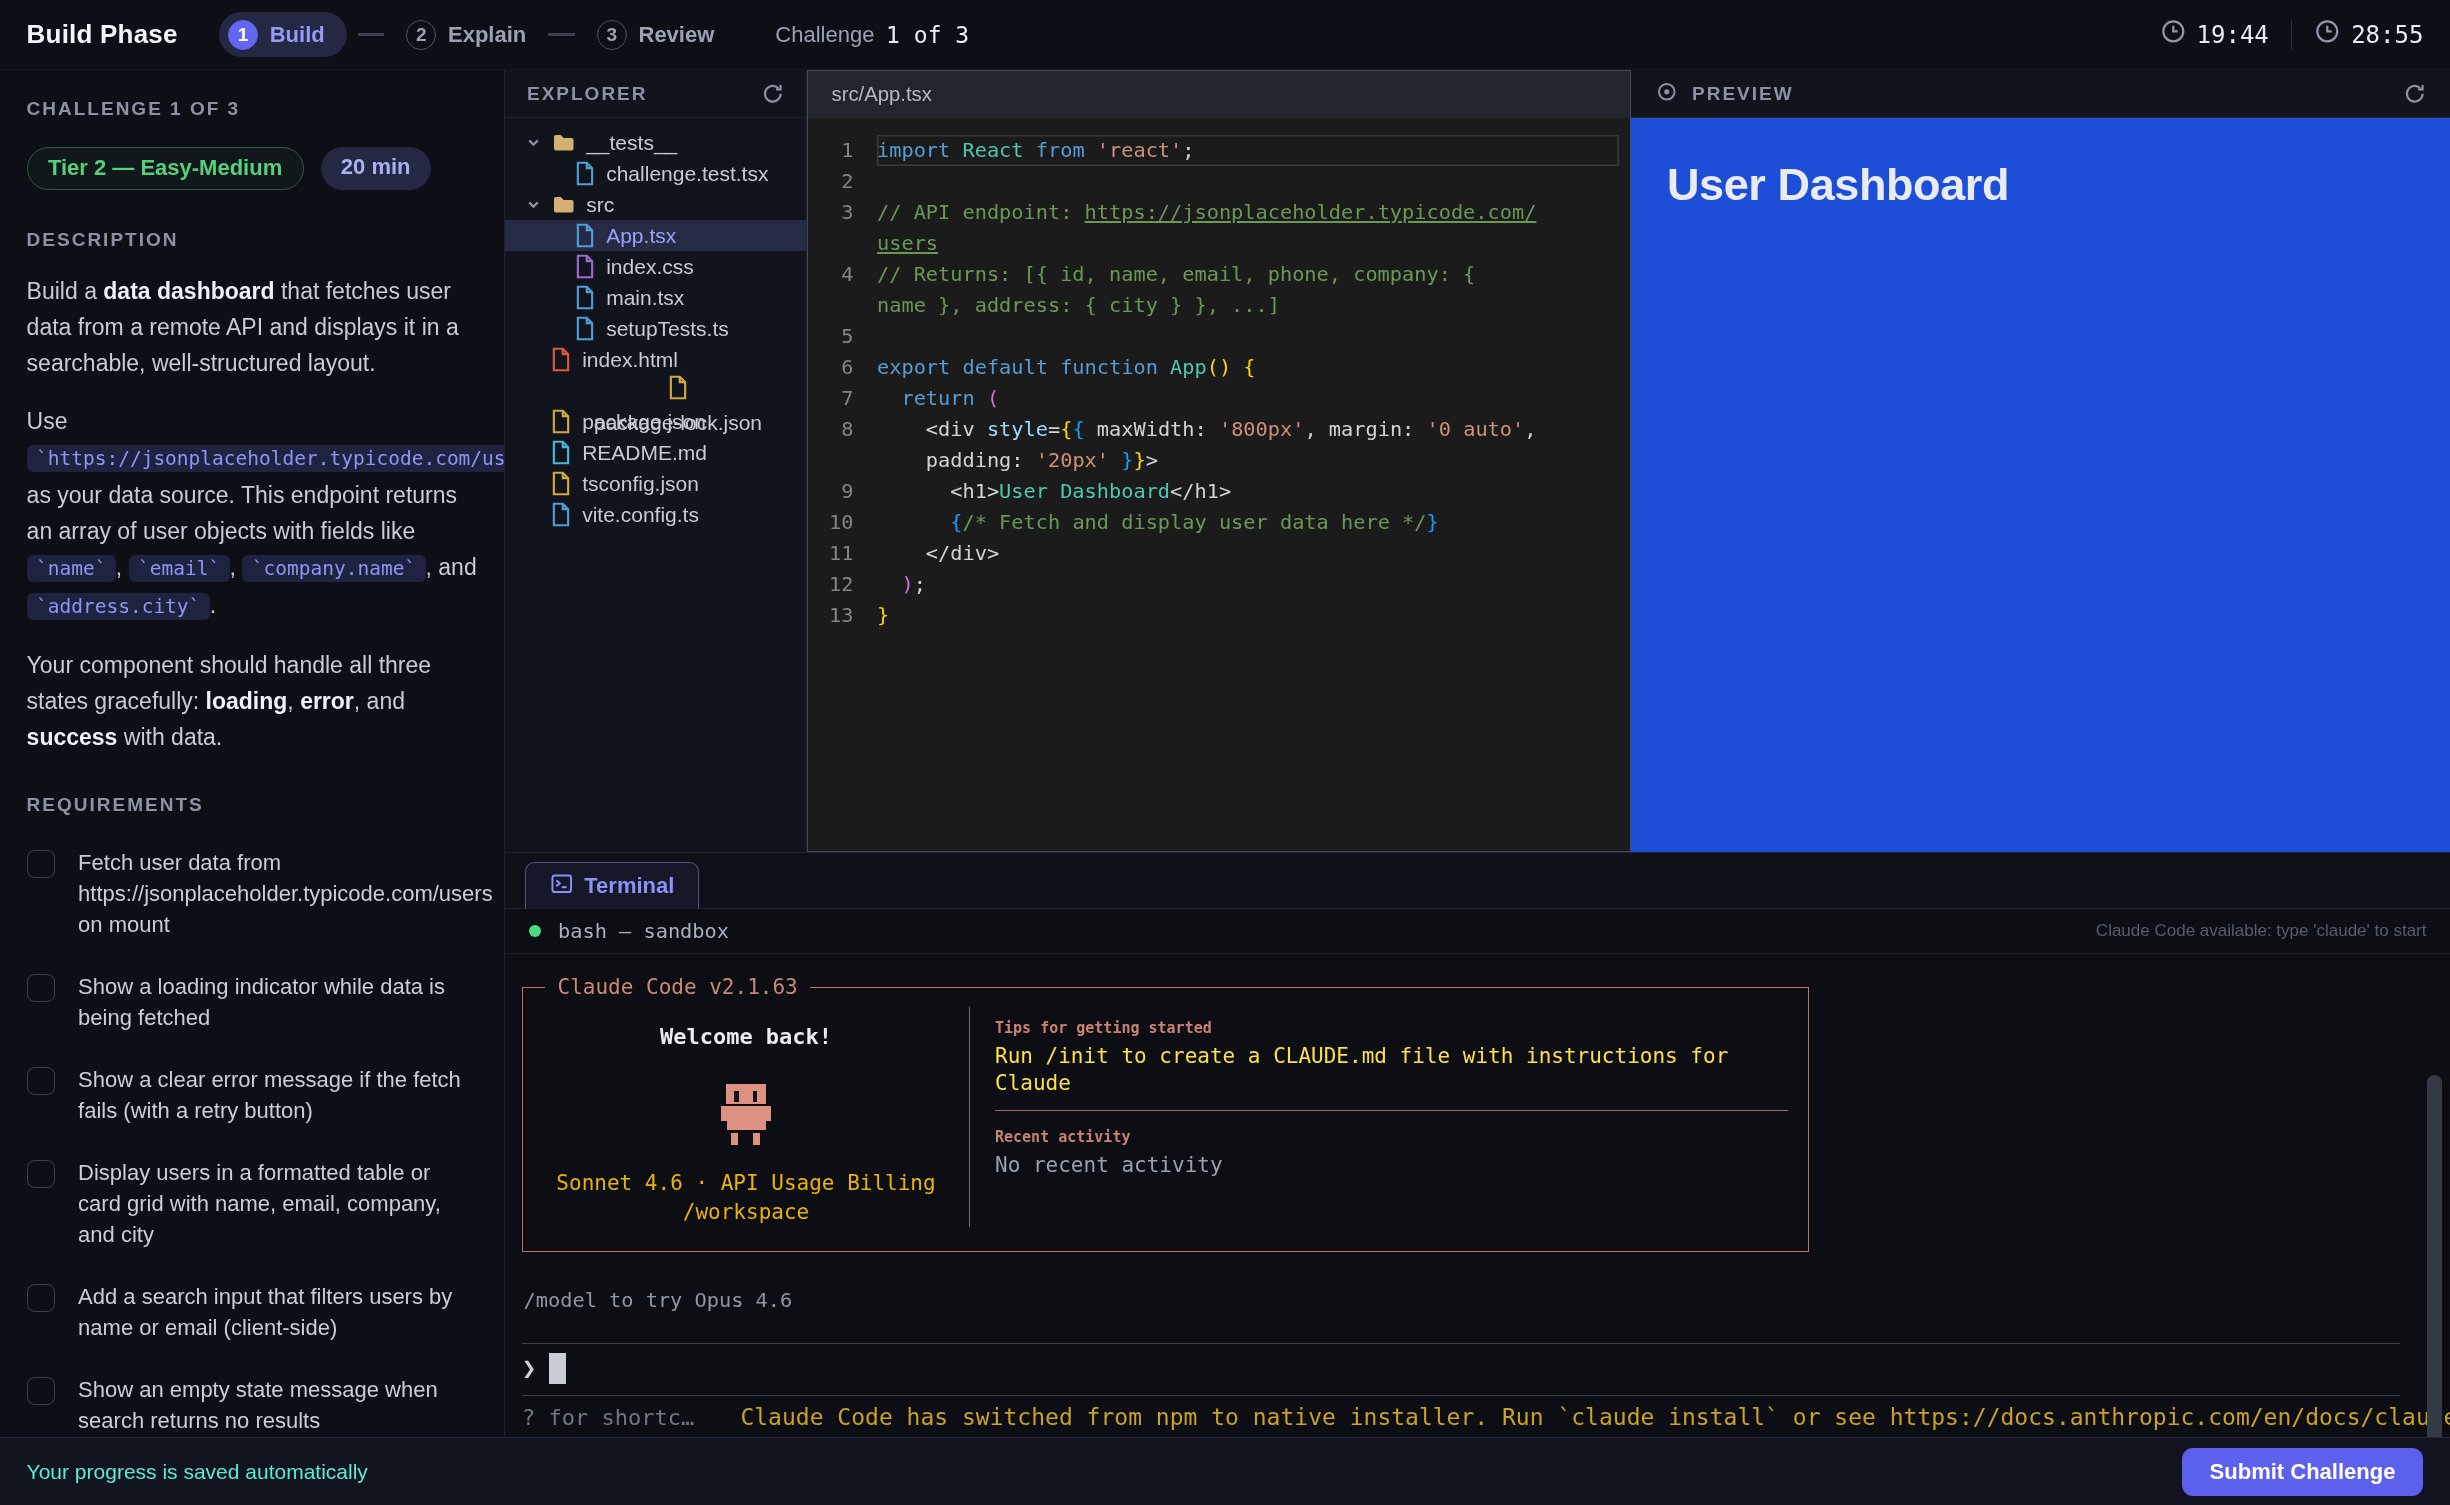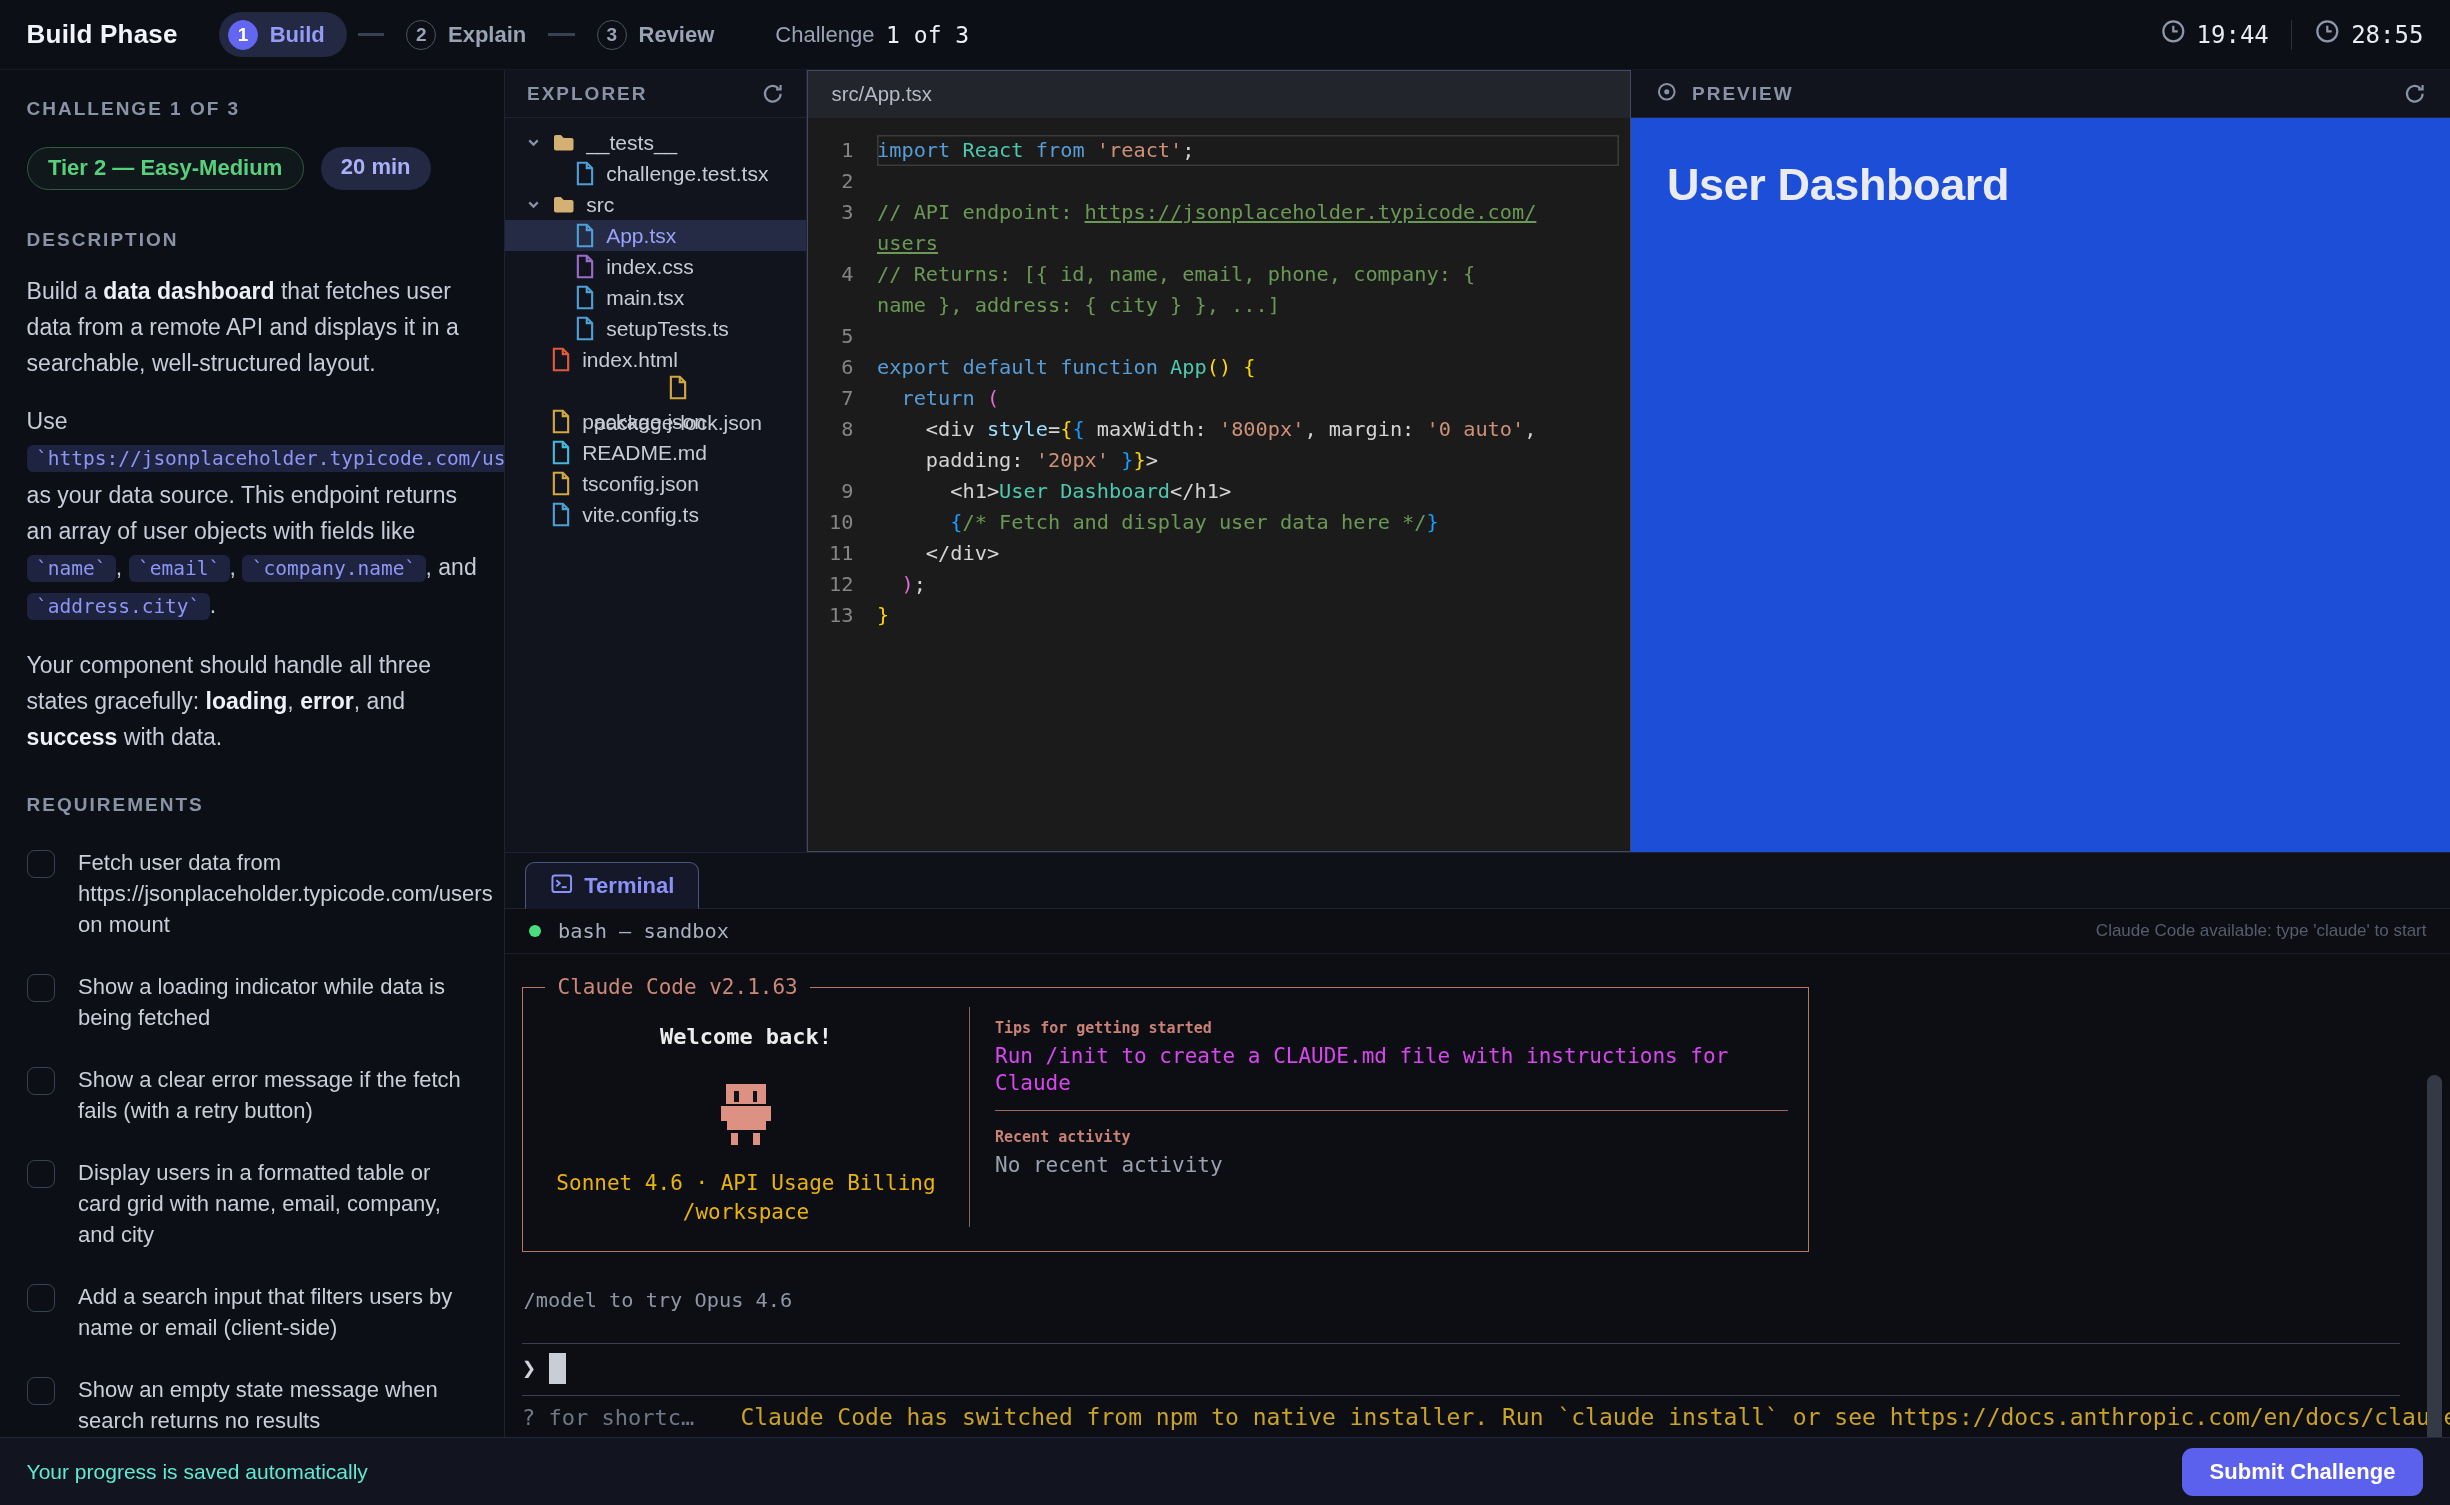--- a/index.html
+++ b/index.html
@@ -84,21 +84,21 @@
   .t-body { position:relative; padding:33px 0 0 17px; font-family:"DejaVu Sans Mono", monospace; font-size:20.3px; color:#cfd3da; }
   .cbox { position:relative; width:1287px; border:1.6px solid #b5786b; padding:19px 0 23.5px; }
   .cbox-title { position:absolute; top:-13.3px; left:22px; background:#0c0e14; padding:0 12.5px; color:#cc8878; font-size:21px; }
   .cbox-cols { display:flex; }
   .cbox-left { flex:none; width:447px; border-right:1.6px solid #8a625c; text-align:center; padding-top:14px; }
   .welcome { font-weight:700; color:#ececec; font-size:22px; line-height:31px; }
   .robot { display:block; margin:26.6px auto 12.5px; }
   .modelline { color:#eab308; font-size:21px; line-height:29px; }
   .cbox-right { flex:1; padding:7.8px 20.3px 0 25px; }
   .tips-h { color:#c98275; font-weight:700; font-size:15px; line-height:26.6px; }
-  .tip { color:#d946ef; font-size:21px; line-height:26.6px; margin-top:1.6px; }
+  .tip { color:#fde047; font-size:21px; line-height:26.6px; margin-top:1.6px; }
   .tip.gray { color:#9aa0ad; }
   .cbox-hr { border-top:1.6px solid #9c6a5e; margin:14px 0 12.5px; }
   .modelhint { margin:36px 0 0 1.6px; color:#8f96a3; }
   .sep { border-top:1.6px solid #3a3f4a; margin-top:31px; width:1878px; }
   .sep.s2 { margin-top:11px; }
   .promptrow { margin-top:9.4px; display:flex; align-items:center; }
   .pchar { font-size:23.5px; color:#d0d4da; }
   .cursor { display:inline-block; width:17px; height:31px; background:#c9cdd5; margin-left:12.5px; }
   .noticerow { margin-top:7.8px; white-space:nowrap; overflow:hidden; }
   .shortcut { color:#6f7684; font-size:22px; }

